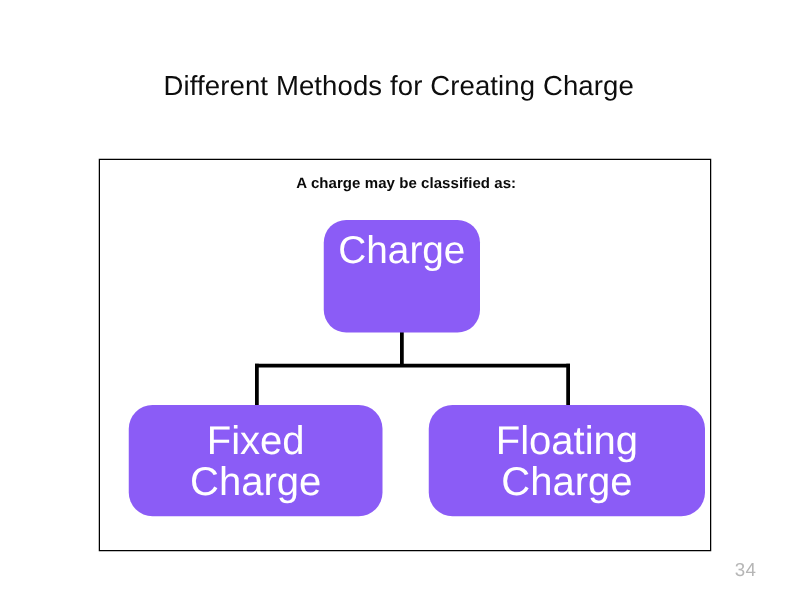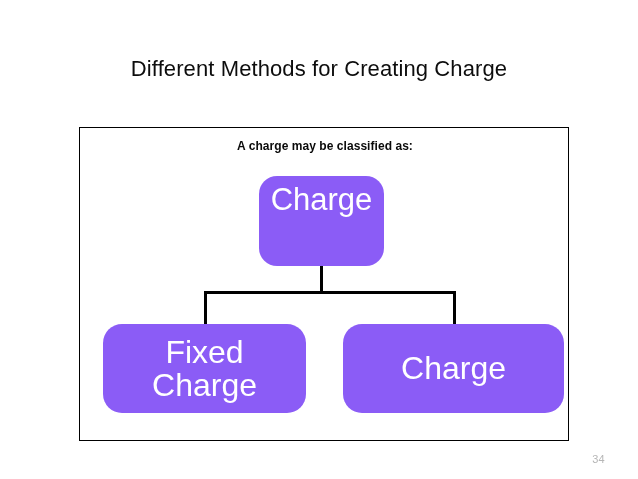--- a/index.html
+++ b/index.html
@@ -140,21 +140,21 @@
     top: 163px;
     width: 3px;
     height: 35px;
   }
 
   
   .page-number {
     position: absolute;
     right: 33px;
     bottom: 14px;
-    font-size: 11px;
+    font-size: 15px;
     color: #b6b6b6;
     letter-spacing: 0.3px;
   }
 </style>
 </head>
 <body>
 
 <div id="slide">
 
   <div class="slide-title">Different Methods for Creating Charge</div>
@@ -171,20 +171,21 @@
     <div class="node node-root">
       <div class="root-text">Charge</div>
     </div>
 
     <div class="node node-leaf node-left">
       <div class="leaf-line">Fixed</div>
       <div class="leaf-line">Charge</div>
     </div>
 
     <div class="node node-leaf node-right">
+      <div class="leaf-line">Floating</div>
       <div class="leaf-line">Charge</div>
     </div>
 
   </div>
 
   <div class="page-number">34</div>
 
 </div>
 
 </body></html>

